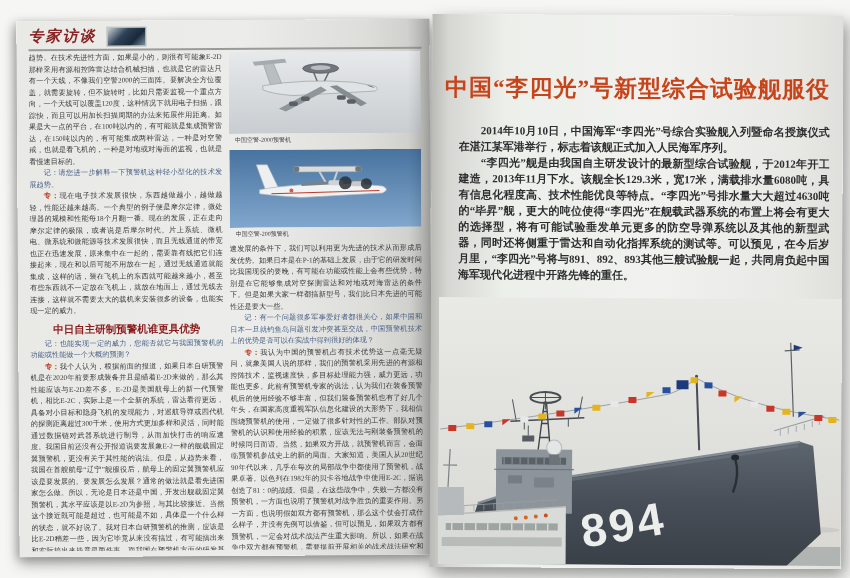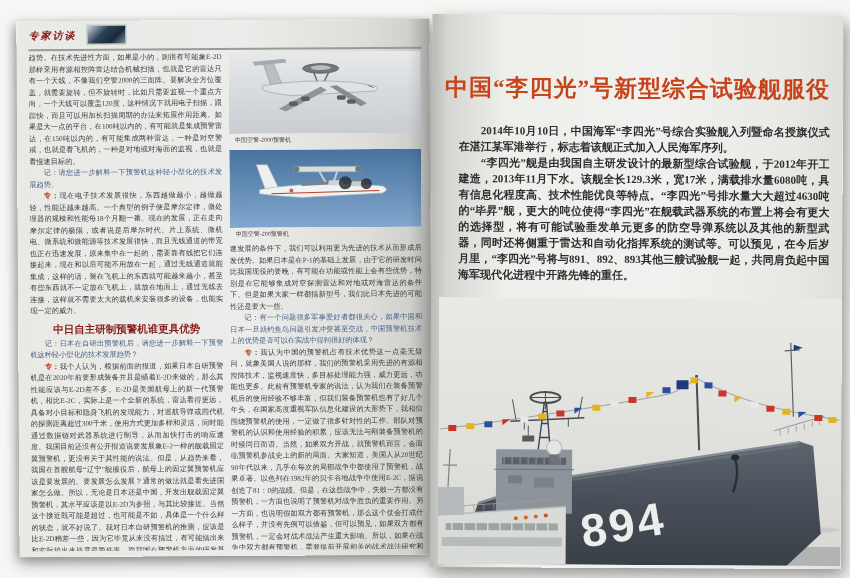--- a/index.html
+++ b/index.html
@@ -17,21 +17,21 @@
     transform:rotate(-0.35deg);
     box-shadow:0 6px 14px rgba(50,50,50,.45), -3px 2px 8px rgba(0,0,0,.18);
   }
   .left-page::after{
     content:"";position:absolute;right:0;top:0;bottom:0;width:22px;
     background:linear-gradient(90deg,rgba(0,0,0,0),rgba(0,0,0,.16));
   }
   .lp-header{position:absolute;left:12px;right:8px;top:4px;height:24px;
     border-bottom:2px solid #9a9a98;}
   .section-label{
-    font-style:italic;font-weight:bold;font-size:10px;color:#8b2424;
+    font-style:italic;font-weight:bold;font-size:15px;color:#8b2424;
     letter-spacing:2px;line-height:22px;margin-top:34px;
   }
   .header-thumb{
     display:inline-block;vertical-align:middle;width:38px;height:18px;margin-left:10px;
     background:linear-gradient(135deg,#cfd6da 0%,#2e4257 40%,#18293a 70%,#7d94a6 100%);
     border:1px solid #b9bab6;
   }
   .col{position:absolute;top:32px;height:498px;overflow:hidden;
     font-size:7.2px;line-height:11.5px;color:#3a3a3c;text-align:justify;}
   .col1{left:12px;width:193px;}
@@ -75,21 +75,21 @@
   <div class="page left-page">
     <div class="lp-header">
       <span class="section-label">专家访谈</span><span class="header-thumb"></span>
     </div>
 
     <div class="col col1">
       <p class="body-p">趋势。在技术先进性方面，如果是小的，则很有可能象E-2D那样采用有源相控阵雷达结合机械扫描，也就是它的雷达只有一个天线，不像我们空警2000的三面阵。要解决全方位覆盖，就需要旋转，但不旋转时，比如只需要监视一个重点方向，一个天线可以覆盖120度，这种情况下就用电子扫描，跟踪快，而且可以用加长扫描周期的办法来拓展作用距离。如果是大一点的平台，在100吨以内的，有可能就是集成预警雷达，在150吨以内的，有可能集成两种雷达，一种是对空警戒，也就是看飞机的，一种是对地或对海面的监视，也就是看慢速目标的。</p>
       <p class="q-para"><span>记：</span><span>请您进一步解释一下预警机这种轻小型化的技术发展趋势。</span></p>
       <p class="body-p ind"><span class="a-lead">专：</span><span>现在电子技术发展很快，东西越做越小，越做越轻，性能还越来越高。一个典型的例子便是摩尔定律，微处理器的规模和性能每18个月翻一番。现在的发展，正在走向摩尔定律的极限，或者说是后摩尔时代。片上系统、微机电、微系统和微能源等技术发展很快，而且无线通道的带宽也正在迅速发展，原来集中在一起的，需要靠有线把它们连接起来，现在和以后可能不用放在一起，通过无线通道就能集成，这样的话，装在飞机上的东西就可能越来越小，甚至有些东西就不一定放在飞机上，就放在地面上，通过无线去连接，这样就不需要太大的载机来安装很多的设备，也能实现一定的威力。</span></p>
       <h3 class="col-heading">中日自主研制预警机谁更具优势</h3>
-      <p class="q-para"><span>记：</span><span>日本在自研出预警机后，请您进一步解释一下预警机这种轻小型化的技术发展趋势？</span></p>
+      <p class="q-para"><span>记：</span><span>也能实现一定的威力，您能否就它与我国预警机的功能或性能做一个大概的预测？</span></p>
       <p class="body-p ind"><span class="a-lead">专：</span><span>我个人认为，根据前面的报道，如果日本自研预警机是在2020年前要形成装备并且是瞄着E-2D来做的，那么其性能应该与E-2D差不多。E-2D是美国航母上的新一代预警机，相比E-2C，实际上是一个全新的系统，雷达看得更远，具备对小目标和隐身飞机的发现能力，对巡航导弹或四代机的探测距离超过300千米，使用方式更加多样和灵活，同时能通过数据链对武器系统进行制导，从而加快打击的响应速度。我国目前还没有公开报道说要发展象E-2一样的舰载固定翼预警机，更没有关于其性能的说法。但是，从趋势来看，我国在首艘航母“辽宁”舰服役后，航母上的固定翼预警机应该是要发展的。要发展怎么发展？通常的做法就是看先进国家怎么做。所以，无论是日本还是中国，开发出舰载固定翼预警机，其水平应该是以E-2D为参照，与其比较接近。当然这个接近既可能是超过，也可能是不如，具体是一个什么样的状态，就不好说了。我对日本自研预警机的推测，应该是比E-2D稍差一些，因为它毕竟从来没有搞过，有可能搞出来和实际搞出来毕竟是两件事。而我国在预警机方面的研发基础要强于日本。假如我们也要搞舰载固定翼预警机的话，性能应该强过E-2D。即使不是因为别的，至少我们装备时间要比美国人晚，在技术快</span></p>
     </div>
 
     <div class="col col2">
 
       <div class="photo">
         <svg width="192" height="82" viewBox="0 0 192 82">
           <defs>
             <linearGradient id="skyA" x1="0" y1="0" x2="0" y2="1">
               <stop offset="0" stop-color="#e7e9eb"></stop>

